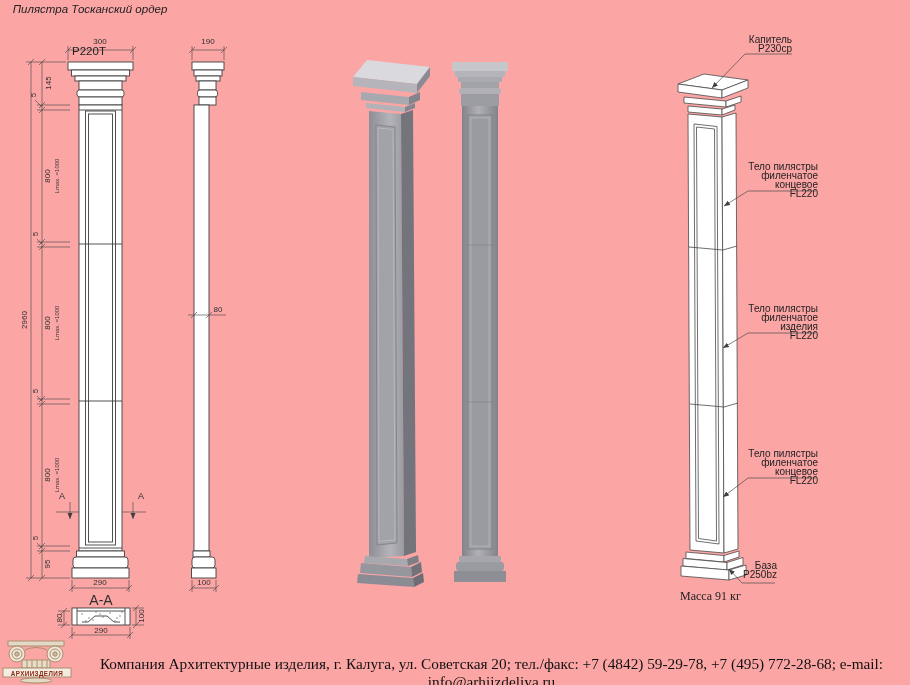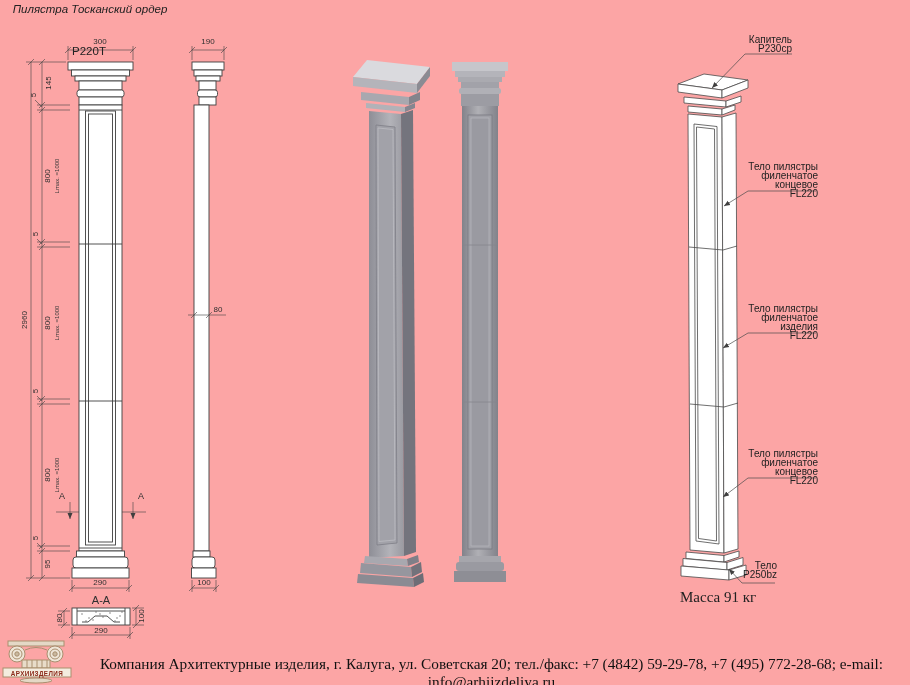--- a/index.html
+++ b/index.html
@@ -7,24 +7,24 @@
           font-family:"Liberation Sans",sans-serif;}
   #lineart{position:absolute;left:0;top:0;}
   .lbl{position:absolute;color:#2f2f2f;white-space:nowrap;}
   .dim{position:absolute;font-size:8px;color:#2f2f2f;white-space:nowrap;
        transform:translate(-50%,-50%);}
   .dimv{transform:translate(-50%,-50%) rotate(-90deg);}
   .dim.note{font-size:6px;color:#3a3a3a;}
   .title-line1{left:9px;top:3px;width:162px;text-align:center;font-size:11.5px;
                font-style:italic;color:#222;}
   .title-line2{left:9px;top:17px;width:160px;text-align:center;font-size:11.5px;color:#222;margin-top:28px;}
-  .seclabel{font-size:11px;}
+  .seclabel{font-size:14px;}
   .callout{position:absolute;font-size:10px;line-height:9px;color:#222;text-align:right;}
   .callout span{display:block;}
-  .mass{left:680px;top:589px;font-family:"Liberation Serif",serif;font-size:15px;color:#222;}
+  .mass{left:680px;top:589px;font-family:"Liberation Serif",serif;font-size:12px;color:#222;}
   .footer{position:absolute;left:75px;right:2px;top:655px;text-align:center;
           font-family:"Liberation Serif",serif;font-size:15.3px;color:#111;}
   .logo-banner{left:3px;top:669.5px;width:68px;text-align:center;font-size:6.3px;
                font-weight:bold;letter-spacing:.4px;color:#8b2a1a;}
 </style>
 </head>
 <body>
 
 <div id="canvas">
 
@@ -304,21 +304,21 @@
   <span>Тело пилястры</span>
   <span>филенчатое изделия</span>
   <span>FL220</span>
 </div>
 <div class="callout" style="left:742px;top:449px;width:76px">
   <span>Тело пилястры</span>
   <span>филенчатое концевое</span>
   <span>FL220</span>
 </div>
 <div class="callout" style="left:737px;top:561px;width:40px">
-  <span>Тело</span>
+  <span>База</span>
   <span>Р250bz</span>
 </div>
 <div class="lbl mass">Масса 91 кг</div>
 
 <div class="lbl logo-banner">АРХИИЗДЕЛИЯ</div>
 
 <div class="footer">Компания Архитектурные изделия, г. Калуга, ул. Советская 20; тел./факс: +7 (4842) 59-29-78, +7 (495) 772-28-68; e-mail: info@arhiizdeliya.ru</div>
 
 </div>
 

